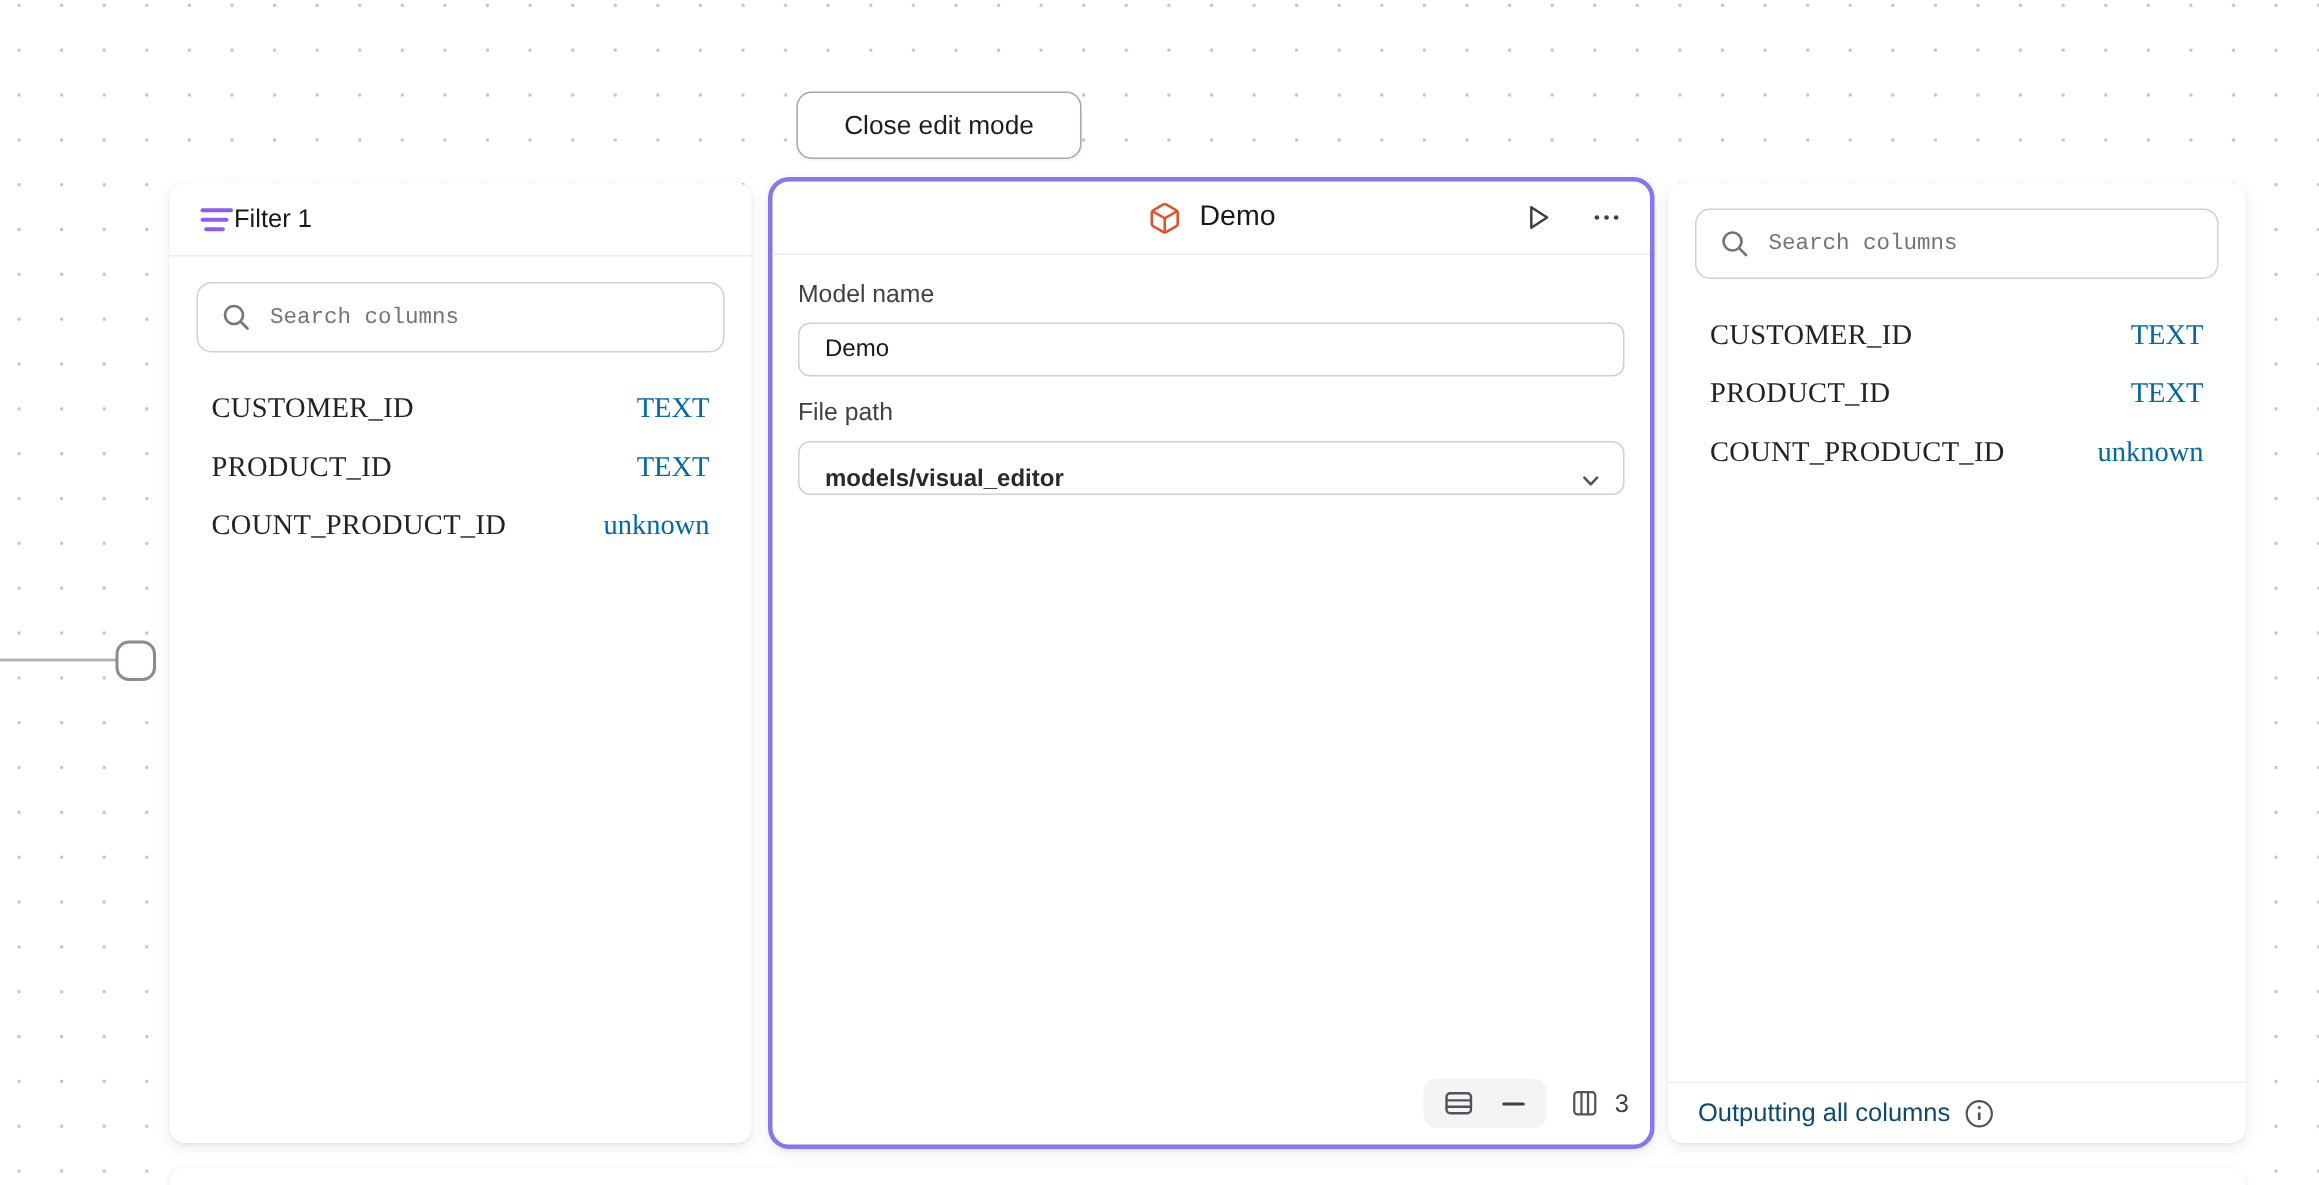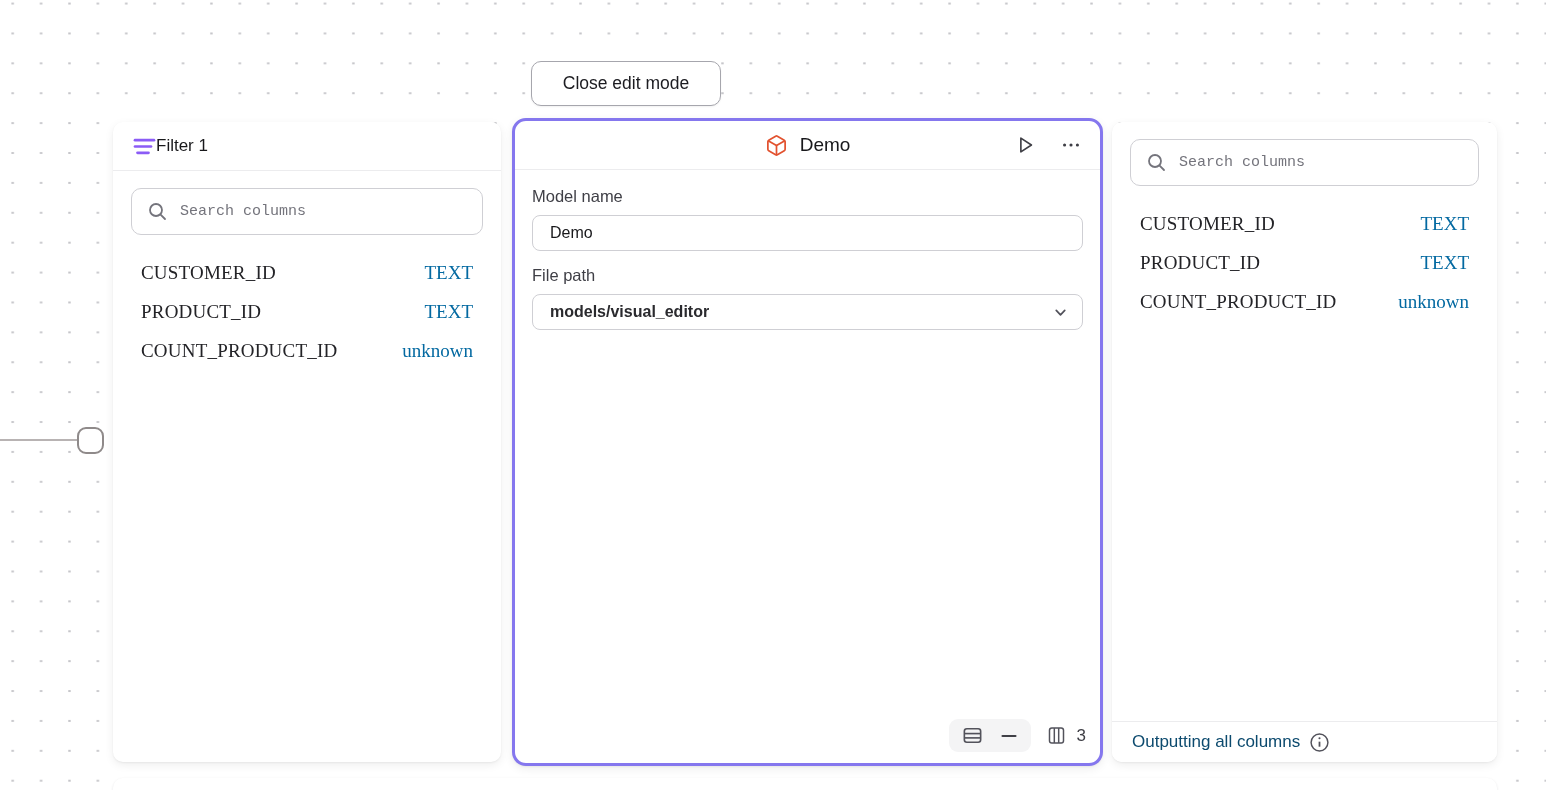--- a/index.html
+++ b/index.html
@@ -75,21 +75,21 @@
   .icon-btn { display:flex; align-items:center; justify-content:center; cursor:pointer; background:none; border:none; padding:2px; }
   .model-body { padding:17px 17px 0 17px; }
   .field-label { font-size:16.5px; color:#3f3f46; margin-bottom:9px; }
   .text-input {
     width:100%; height:36px; border:1px solid #cfcfd4; border-radius:8px;
     padding:0 17px; font-size:16px; color:#18181b; margin-bottom:15px;
     font-family:"Liberation Sans", sans-serif; outline:none; background:#fff;
   }
   .select-box {
     width:100%; height:36px; border:1px solid #cfcfd4; border-radius:8px;
-    padding:0 13px 0 17px; display:flex; align-items:center; justify-content:space-between;
+    padding:0 13px 0 17px; display:flex; align-items:flex-end; justify-content:space-between;
     font-size:16px; font-weight:700; color:#2a2a2e; background:#fff; cursor:pointer;
   }
   .model-footer {
     position:absolute; right:14px; bottom:11px;
     display:flex; align-items:center; gap:15px;
   }
   .stat-pill {
     background:#f4f4f5; border-radius:9px; height:33px;
     display:flex; align-items:center; gap:15px; padding:0 12px; cursor:pointer; border:none;
   }

